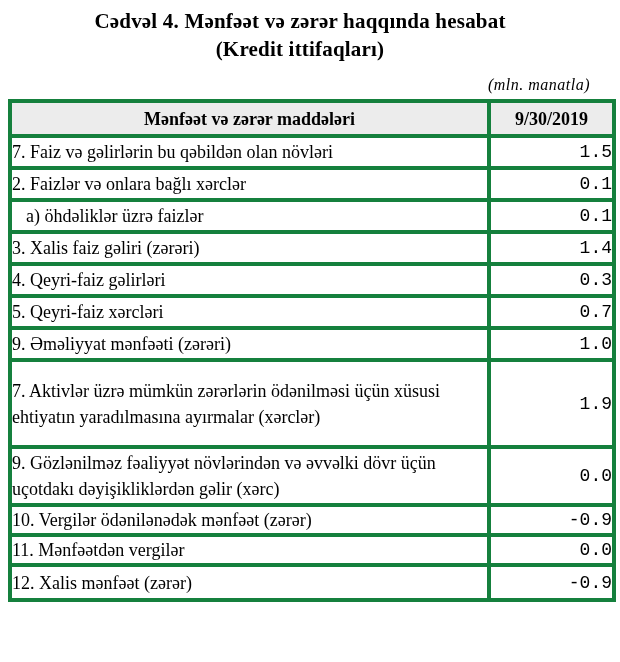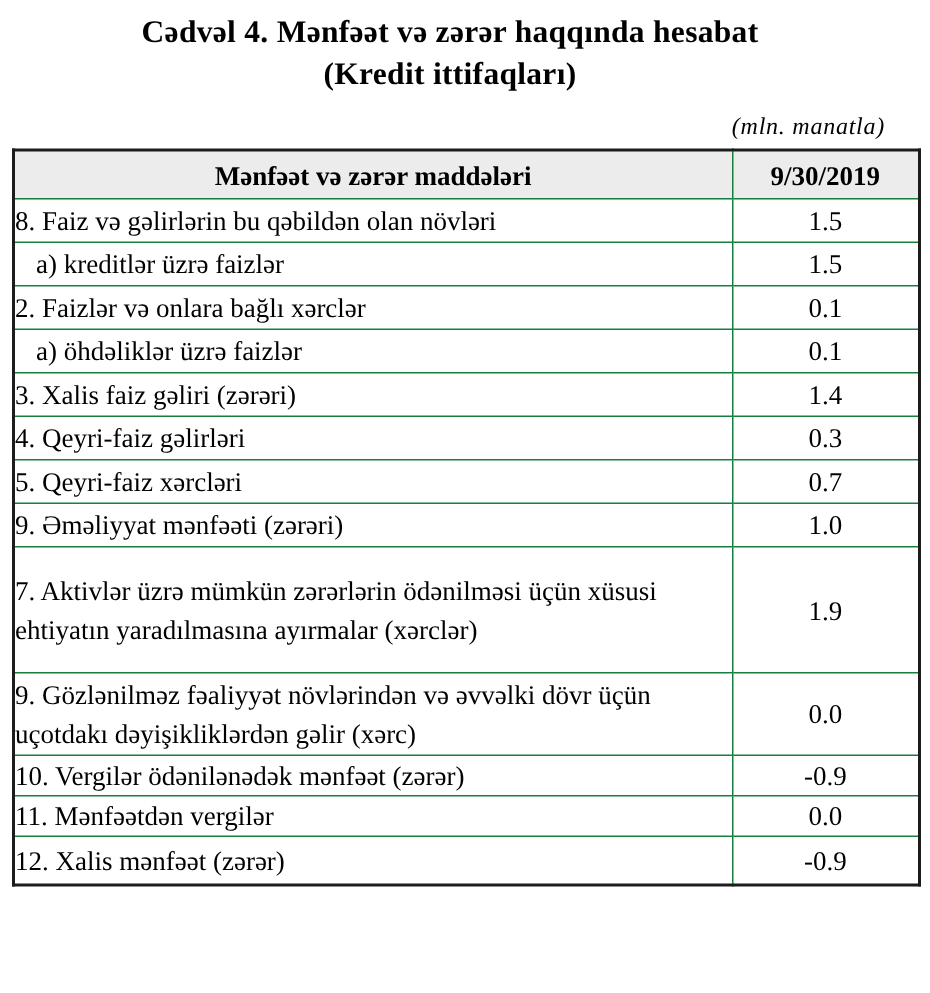--- a/index.html
+++ b/index.html
@@ -37,39 +37,39 @@
     border-collapse: collapse;
     table-layout: fixed;
     width: 604px;
     margin-left: 8px;
     border: 2px solid #1c1c1c;
   }
   table.pl-table col.c-label { width: 479px; }
   table.pl-table col.c-value { width: 125px; }
   table.pl-table th,
   table.pl-table td {
-    border: 1px solid #15803d;
+    border: 4px solid #15803d;
     font-size: 18px;
     line-height: 26px;
     vertical-align: middle;
     padding: 0;
   }
   table.pl-table th {
     background: #ececec;
     font-weight: bold;
     text-align: center;
     height: 31px;
   }
   td.lbl {
     text-align: left;
     padding-left: 4px;
     padding-right: 4px;
   }
   td.lbl.indent { padding-left: 14px; }
-  td.val { text-align: center; }
+  td.val { text-align: right; font-family: Liberation Mono, monospace; }
   tr.r-std  td { height: 28px; }
   tr.r-sm   td { height: 25px; }
   tr.r-last td { height: 31px; }
   tr.r-xtall td { height: 83px; }
   tr.r-tall  td { height: 54px; }
 </style>
 </head>
 <body>
 
 <div class="page">
@@ -87,25 +87,21 @@
       <col class="c-value">
     </colgroup>
     <thead>
       <tr>
         <th>Mənfəət və zərər maddələri</th>
         <th>9/30/2019</th>
       </tr>
     </thead>
     <tbody>
       <tr class="r-std">
-        <td class="lbl">8. Faiz və gəlirlərin bu qəbildən olan növləri</td>
-        <td class="val">1.5</td>
-      </tr>
-      <tr class="r-std">
-        <td class="lbl indent">a) kreditlər üzrə faizlər</td>
+        <td class="lbl">7. Faiz və gəlirlərin bu qəbildən olan növləri</td>
         <td class="val">1.5</td>
       </tr>
       <tr class="r-std">
         <td class="lbl">2. Faizlər və onlara bağlı xərclər</td>
         <td class="val">0.1</td>
       </tr>
       <tr class="r-std">
         <td class="lbl indent">a) öhdəliklər üzrə faizlər</td>
         <td class="val">0.1</td>
       </tr>

